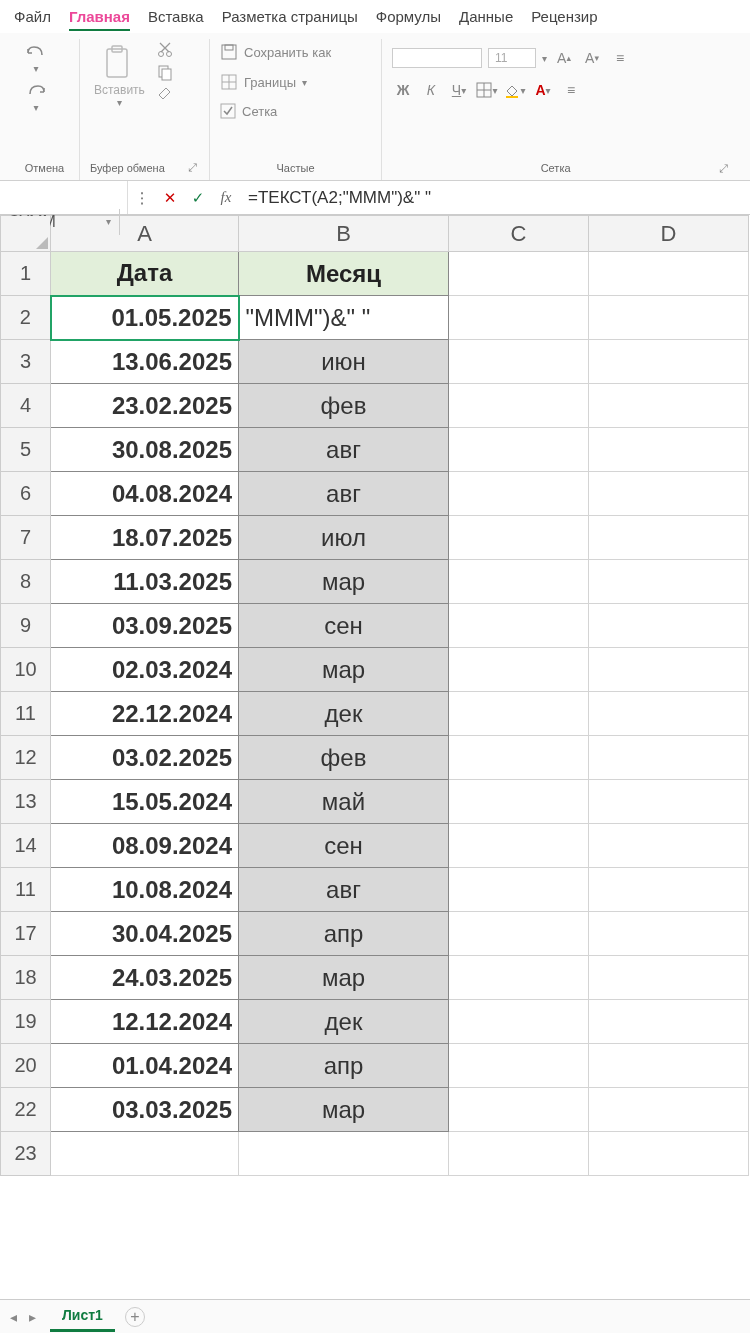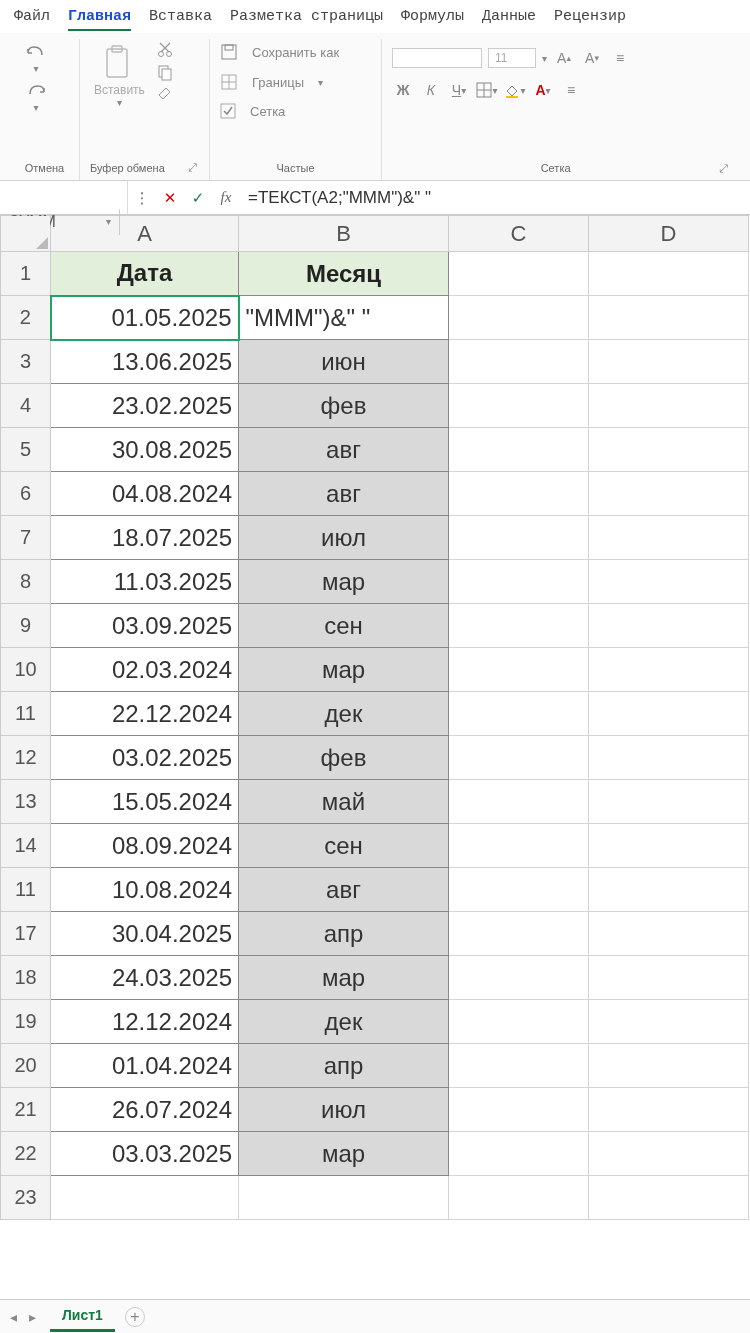--- a/index.html
+++ b/index.html
@@ -14,22 +14,22 @@
 }
 
 
 .menubar {
   display: flex;
   gap: 18px;
   padding: 8px 14px 2px 14px;
   font-size: 15px;
   color: #444;
 }
-.menubar .item { cursor: pointer; font-family: Liberation Mono, monospace; }
-.menubar .active { font-weight: 600; border-bottom: 2px solid #107c41; padding-bottom: 4px; color: #1d4ed8; }
+.menubar .item { cursor: pointer; }
+.menubar .active { font-weight: 600; border-bottom: 2px solid #107c41; padding-bottom: 4px; color: #ec4899; }
 
 
 .ribbon {
   display: flex;
   border-bottom: 1px solid #d0d0d0;
   padding: 6px 10px 0 10px;
   background: #fafafa;
   height: 148px;
 }
 .ribbon-group {
@@ -52,21 +52,21 @@
   display: flex;
   flex-direction: column;
   align-items: center;
   font-size: 12px;
   padding: 2px 4px;
   cursor: pointer;
 }
 .rbtn svg { display: block; }
 .mini-col { display: flex; flex-direction: column; gap: 4px; }
 .mini-icon { width: 20px; height: 18px; color: #999; display:flex; align-items:center; justify-content:center; }
-.ribbon-row { display: flex; gap: 14px; align-items: center; color: #888; font-size: 13px; padding: 2px 0; }
+.ribbon-row { display: flex; gap: 6px; align-items: center; color: #888; font-size: 13px; padding: 2px 0; }
 .font-box { border: 1px solid #ccc; padding: 2px 30px 2px 6px; color: #aaa; font-size: 12px; background: #fff; min-width: 48px; }
 .fb-row { display:flex; gap:6px; align-items:center; }
 .fb-icon { width: 22px; height: 22px; color: #888; display:flex; align-items:center; justify-content:center; font-size: 14px;}
 .dialog-launcher { font-size: 11px; color: #888; text-align: right; padding-right:2px; }
 
 
 .formula-bar {
   display: flex;
   align-items: center;
   border-bottom: 1px solid #ccc;
@@ -135,21 +135,21 @@
 .col-B { width: 210px; }
 .col-C { width: 140px; }
 .col-D { width: 160px; }
 .header-cell {
   background: #e2efda !important;
   font-weight: 700;
   text-align: center;
   border: 1px solid #888 !important;
   color: #222;
 }
-.data-a { text-align: right; color: #333; border: 1px solid #888 !important; }
+.data-a { text-align: right; color: #333; border: 1px solid #888 !important; font-weight: bold; }
 .data-b {
   background: #d9d9d9 !important;
   text-align: center;
   color: #333;
   border: 1px solid #888 !important;
 }
 .editing-b {
   background: #fff !important;
   text-align: left;
   border: 1px solid #888 !important;
@@ -482,27 +482,20 @@
           <td class="cell col-D"></td>
         </tr>
         <tr>
           <th class="rowhead">20</th>
           <td class="cell col-A data-a">01.04.2024</td>
           <td class="cell col-B data-b">апр</td>
           <td class="cell col-C"></td>
           <td class="cell col-D"></td>
         </tr>
         <tr>
-          <th class="rowhead">21</th>
-          <td class="cell col-A data-a">26.07.2024</td>
-          <td class="cell col-B data-b">июл</td>
-          <td class="cell col-C"></td>
-          <td class="cell col-D"></td>
-        </tr>
-        <tr>
           <th class="rowhead">22</th>
           <td class="cell col-A data-a">03.03.2025</td>
           <td class="cell col-B data-b">мар</td>
           <td class="cell col-C"></td>
           <td class="cell col-D"></td>
         </tr>
         <tr>
           <th class="rowhead">23</th>
           <td class="cell col-A"></td>
           <td class="cell col-B"></td>

